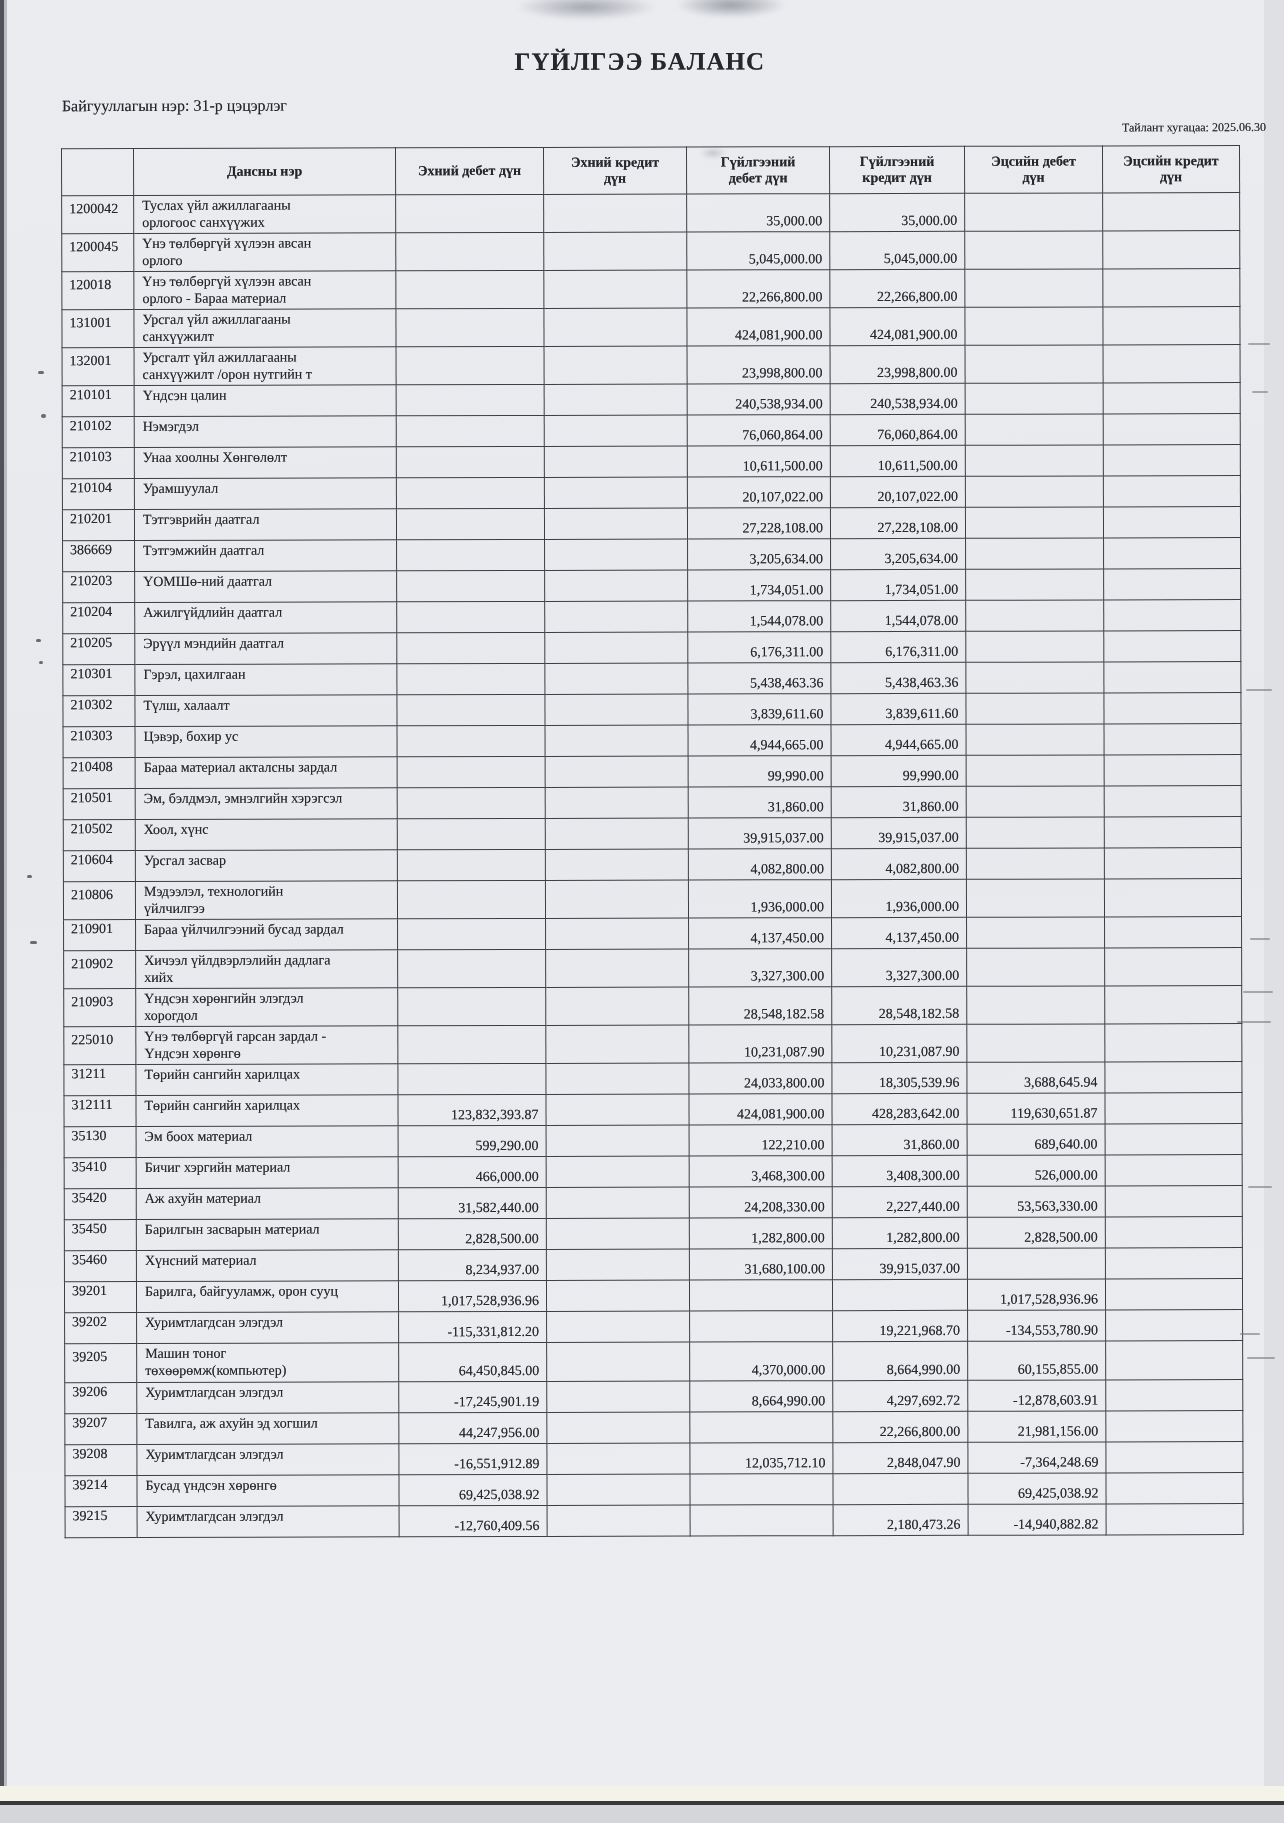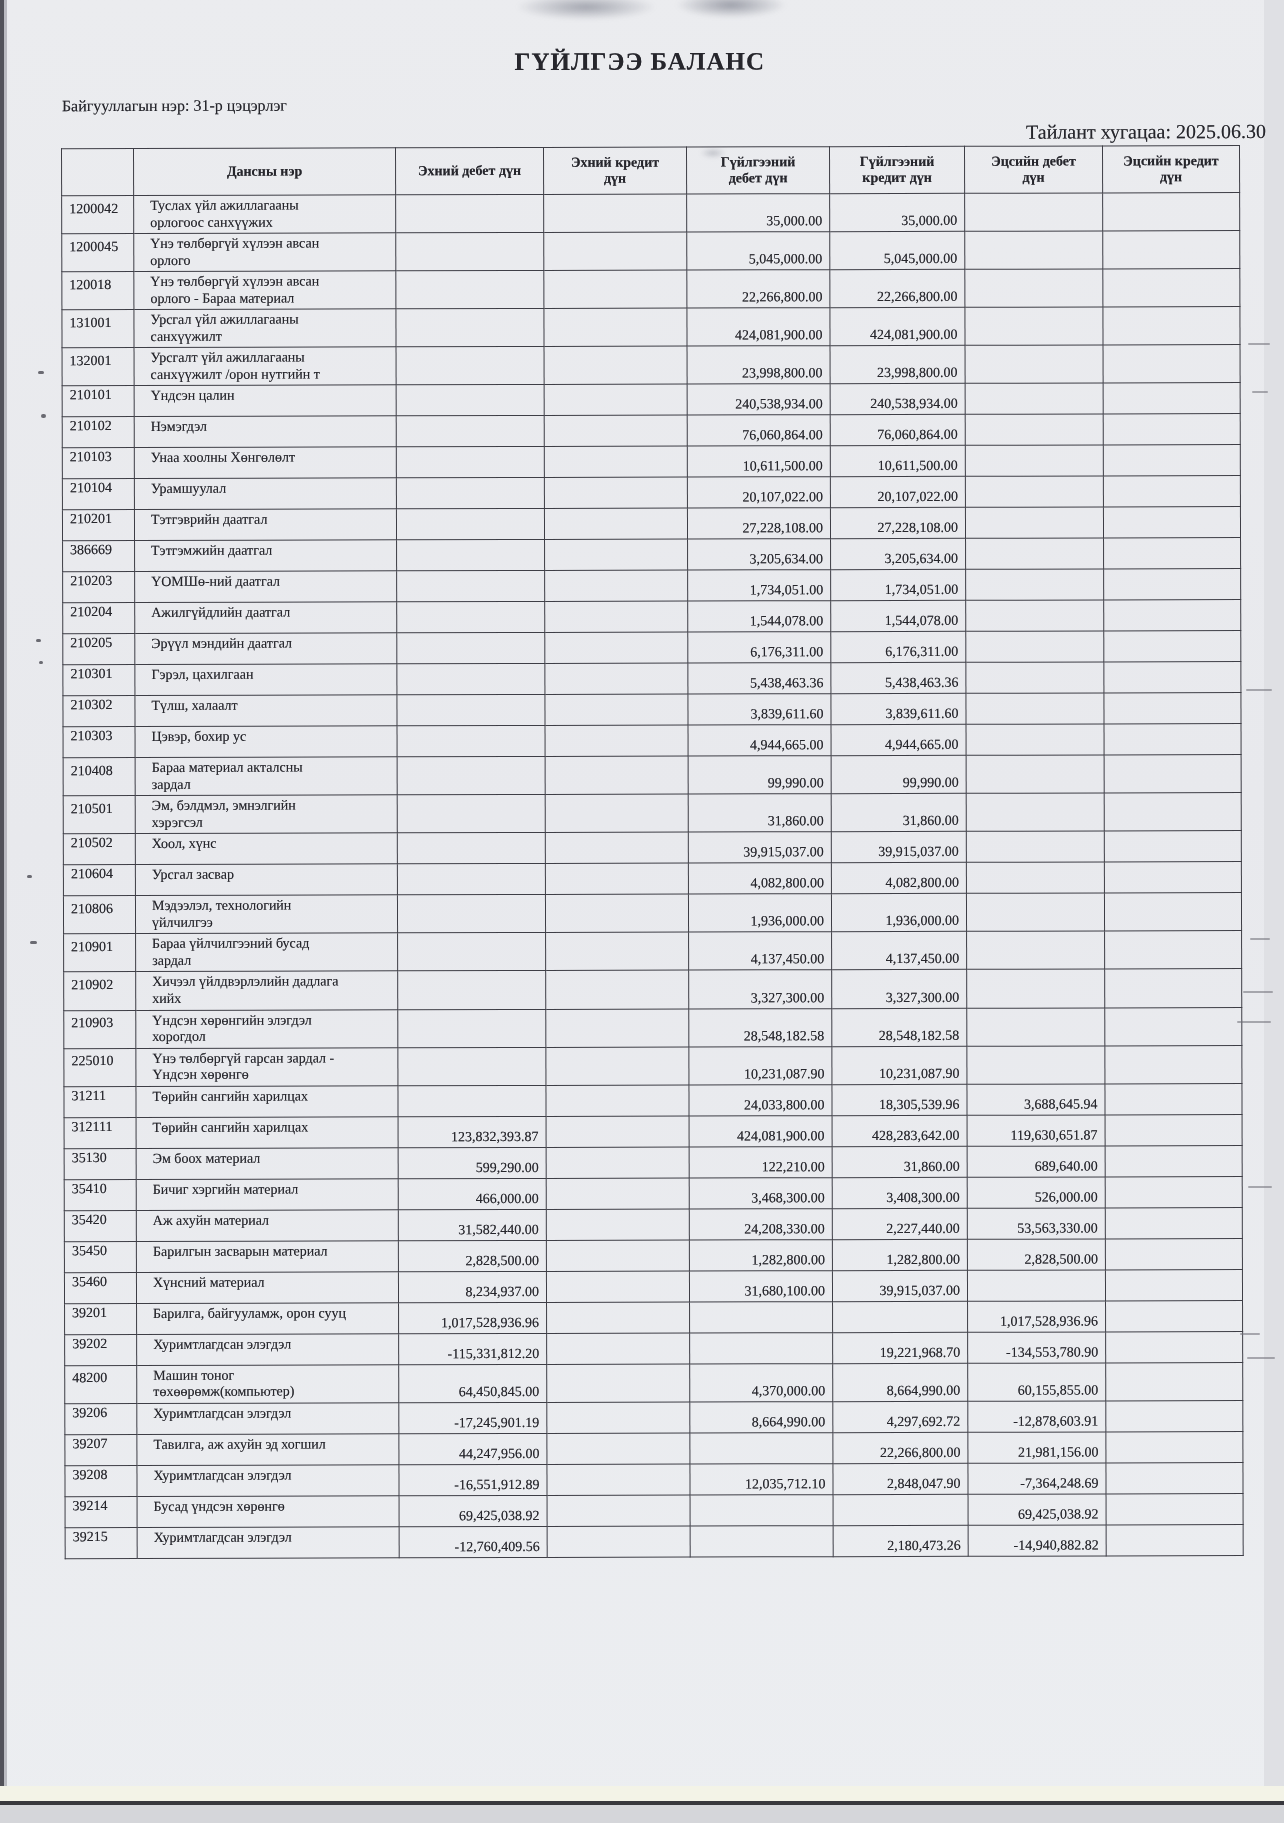--- a/index.html
+++ b/index.html
@@ -18,38 +18,38 @@
     position:absolute;left:0;top:0;width:1284px;height:1823px;
     transform:rotate(-0.15deg);transform-origin:40% 50%;
     color:#26262c;
     text-shadow:0 0 .5px rgba(35,35,42,.55);
   }
   .title{
     position:absolute;left:0;top:48px;width:1284px;text-align:center;
     font-size:25px;font-weight:bold;letter-spacing:1px;
   }
   .org{position:absolute;left:64px;top:96px;font-size:16px;}
-  .period{position:absolute;right:16px;top:122px;font-size:20px;}
+  .period{position:absolute;right:16px;top:122px;font-size:12px;}
   table.bal{
     position:absolute;left:63px;top:147px;width:1178px;
     border-collapse:collapse;table-layout:fixed;
   }
   table.bal th,table.bal td{
     border:1.6px solid #3e3e46;
     font-size:14px;color:#26262c;
     overflow:hidden;
   }
   table.bal th{
     font-weight:bold;text-align:center;vertical-align:middle;
     padding:7px 3px;line-height:1.15;white-space:pre-line;
   }
   td.code{vertical-align:middle;padding:1px 4px 13px 7px;font-size:14px;}
   td.name{
     vertical-align:top;text-align:left;
-    padding:2px 52px 2px 16px;
+    padding:2px 52px 2px 8px;
     font-size:14.5px;line-height:1.18;height:24px;
   }
   td.amount{
     vertical-align:bottom;text-align:right;
     padding:1px 7px 2px 2px;white-space:nowrap;font-size:13.5px;
   }
   
   .smudge{position:absolute;filter:blur(2px);}
   .sm1{left:516px;top:-6px;width:140px;height:26px;background:radial-gradient(closest-side,rgba(92,96,112,.5),rgba(92,96,112,0));}
   .sm2{left:676px;top:-8px;width:110px;height:26px;background:radial-gradient(closest-side,rgba(92,96,112,.55),rgba(92,96,112,0));}
@@ -445,21 +445,21 @@
             <td class="code">39202</td>
             <td class="name">Хуримтлагдсан элэгдэл</td>
             <td class="amount">-115,331,812.20</td>
             <td class="amount"></td>
             <td class="amount"></td>
             <td class="amount">19,221,968.70</td>
             <td class="amount">-134,553,780.90</td>
             <td class="amount"></td>
           </tr>
           <tr>
-            <td class="code">48200</td>
+            <td class="code">39205</td>
             <td class="name">Машин тоног төхөөрөмж(компьютер)</td>
             <td class="amount">64,450,845.00</td>
             <td class="amount"></td>
             <td class="amount">4,370,000.00</td>
             <td class="amount">8,664,990.00</td>
             <td class="amount">60,155,855.00</td>
             <td class="amount"></td>
           </tr>
           <tr>
             <td class="code">39206</td>

